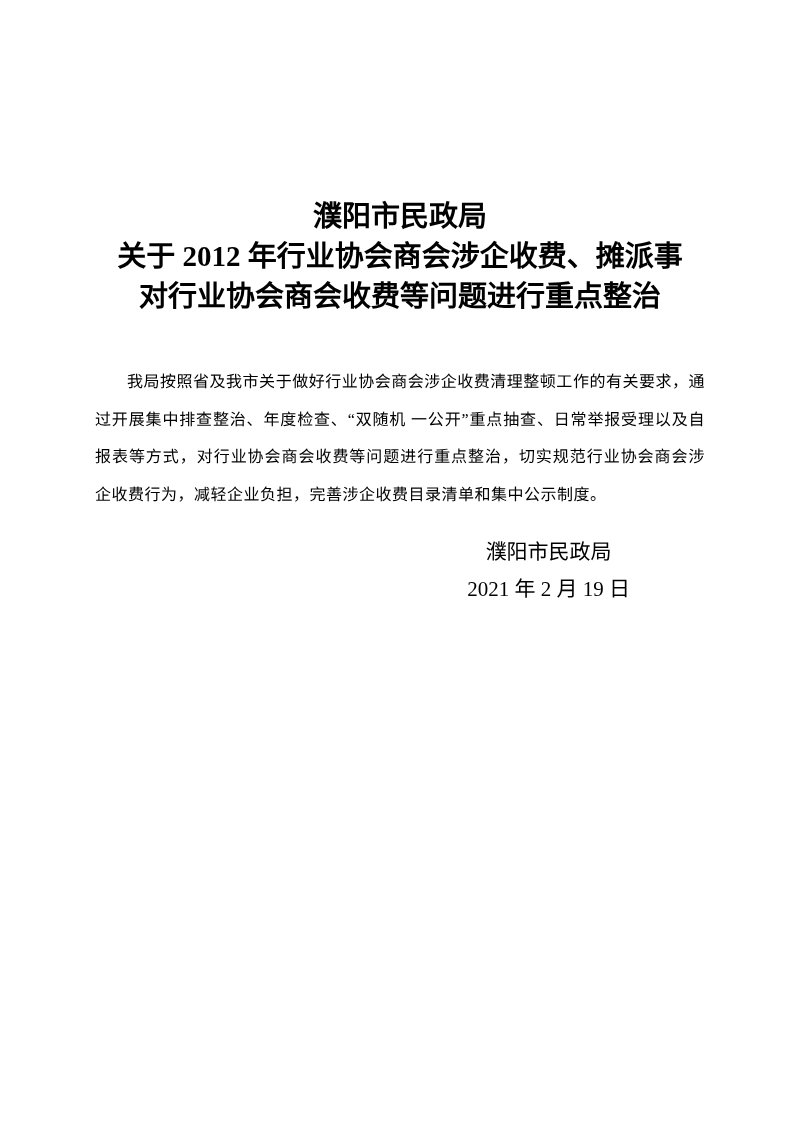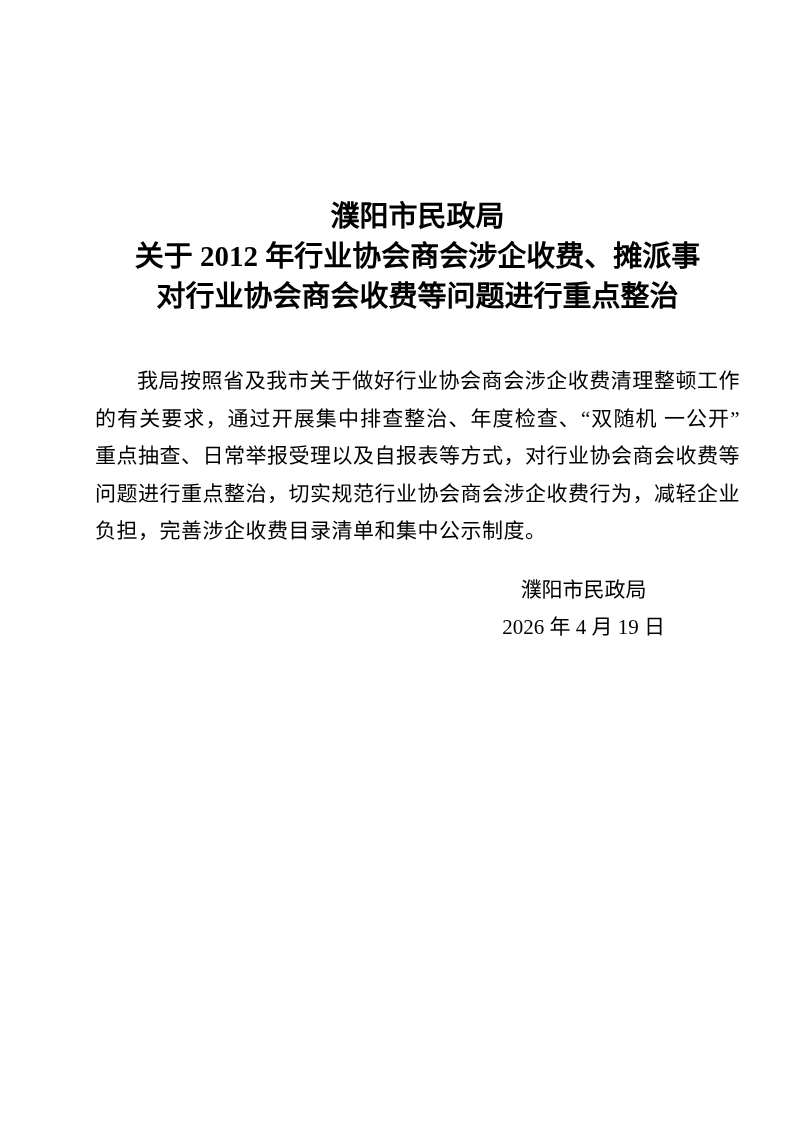--- a/index.html
+++ b/index.html
@@ -13,42 +13,42 @@
     background: var(--page-bg);
   }
   .page {
     position: relative;
     width: 794px;
     height: 1123px;
     margin: 0 auto;
     background: var(--page-bg);
     color: var(--text-color);
     font-family: "Liberation Serif", "DejaVu Serif", serif;
-    padding: 196px 54px 0 95px;
+    padding: 196px 89px 0 95px;
     overflow: hidden;
   }
   .doc-title {
     margin: 0;
     padding: 0;
     font-size: 29px;
     font-weight: bold;
     text-align: center;
     color: var(--text-color);
   }
   .title-line {
     display: block;
     line-height: 40px;
     white-space: nowrap;
   }
   .doc-body {
     margin-top: 47px;
   }
   .doc-body p {
     margin: 0;
-    font-size: 21px;
+    font-size: 16px;
     line-height: 37.5px;
     text-align: justify;
     text-indent: 2em;
     letter-spacing: 0.5px;
   }
   .signature-block {
     margin-top: 21px;
     margin-left: auto;
     margin-right: 75px;
     width: fit-content;
@@ -71,16 +71,16 @@
     <span class="title-line">关于 2012 年行业协会商会涉企收费、摊派事</span>
     <span class="title-line">对行业协会商会收费等问题进行重点整治</span>
   </h1>
 
   <div class="doc-body">
     <p>我局按照省及我市关于做好行业协会商会涉企收费清理整顿工作的有关要求，通过开展集中排查整治、年度检查、“双随机 一公开”重点抽查、日常举报受理以及自报表等方式，对行业协会商会收费等问题进行重点整治，切实规范行业协会商会涉企收费行为，减轻企业负担，完善涉企收费目录清单和集中公示制度。</p>
   </div>
 
   <div class="signature-block">
     <span class="signature-line">濮阳市民政局</span>
-    <span class="signature-line">2026 年 4 月 19 日</span>
+    <span class="signature-line">2021 年 2 月 19 日</span>
   </div>
 
 </div>
 
 </body></html>

